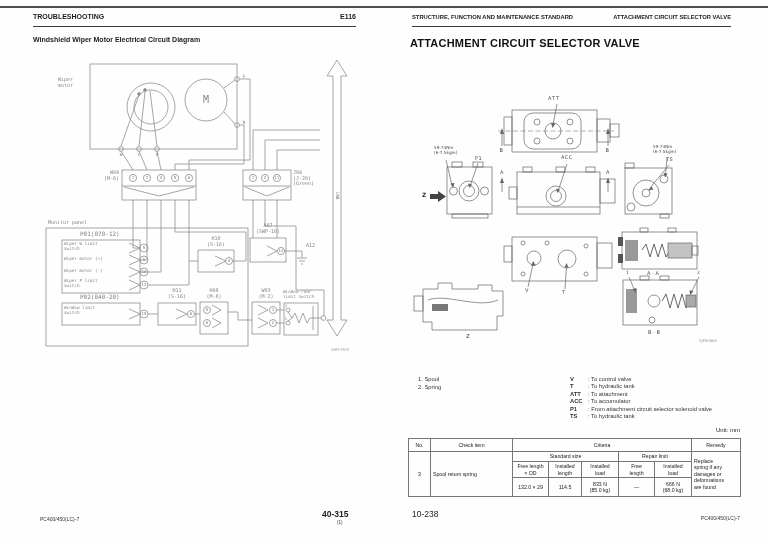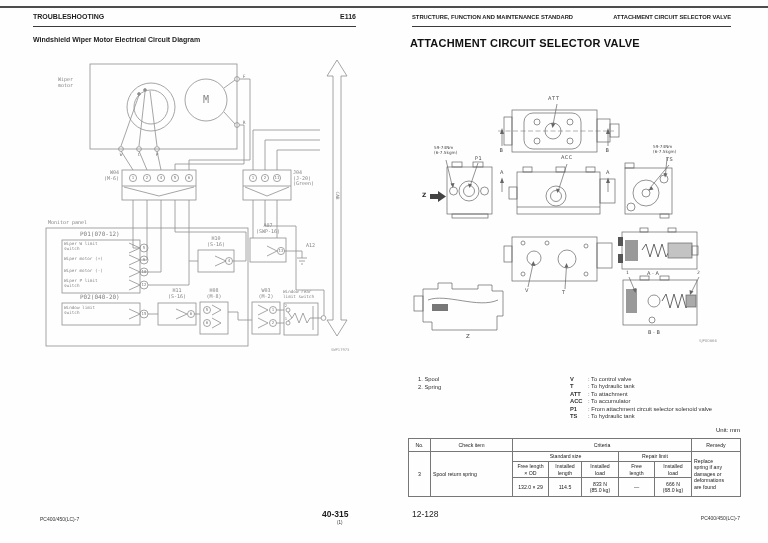--- a/index.html
+++ b/index.html
@@ -443,16 +443,16 @@
       <td>114.5</td>
       <td>833 N
 (85.0 kg)</td>
       <td>—</td>
       <td>666 N
 (68.0 kg)</td>
     </tr>
   </tbody>
     </table>
 
-  <div class="abs txt" style="left:412px;top:509px;font-size:8.5px;color:#1c1c1c;">12-128</div>
+  <div class="abs txt" style="left:412px;top:509px;font-size:8.5px;color:#1c1c1c;">10-238</div>
   <div class="abs txt" style="left:640px;top:515px;width:100px;text-align:right;font-size:5px;color:#333;">PC400/450(LC)-7</div>
 
 </div>
 
 </body></html>

